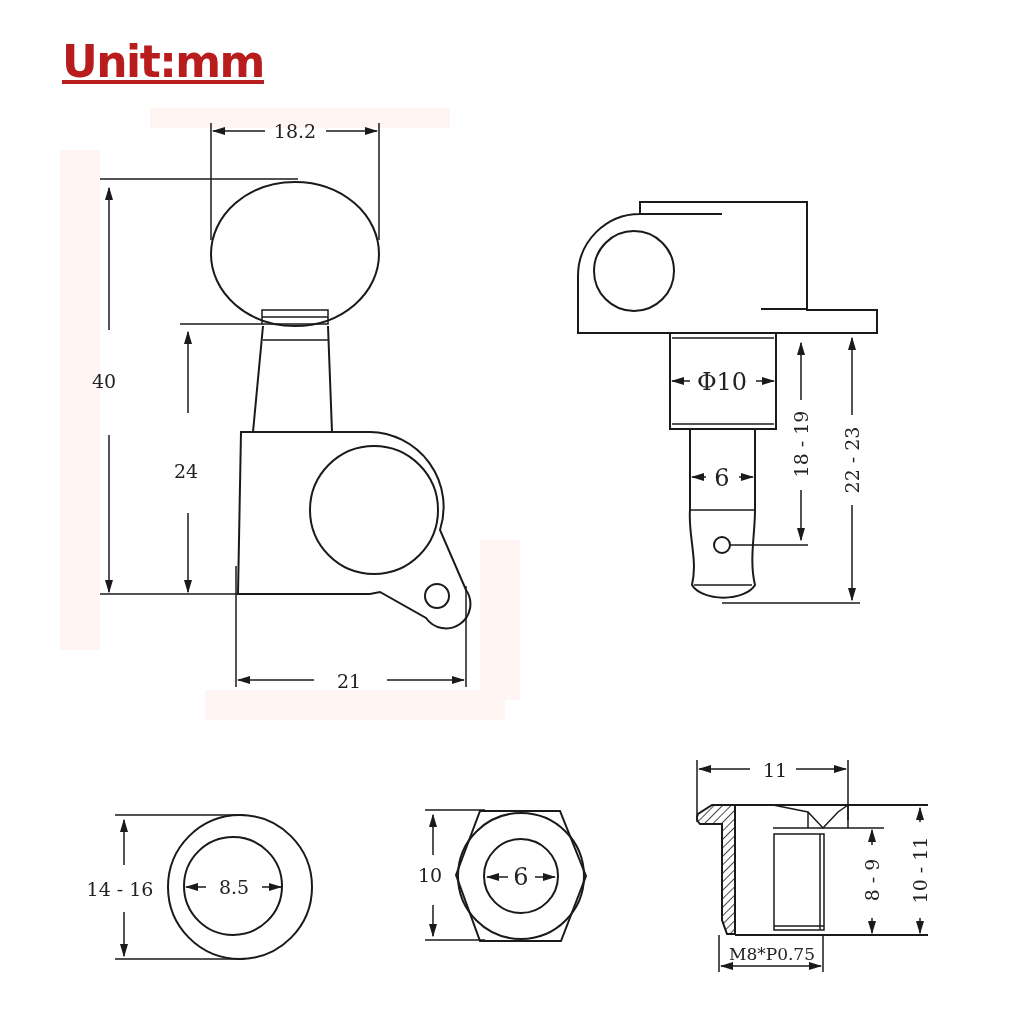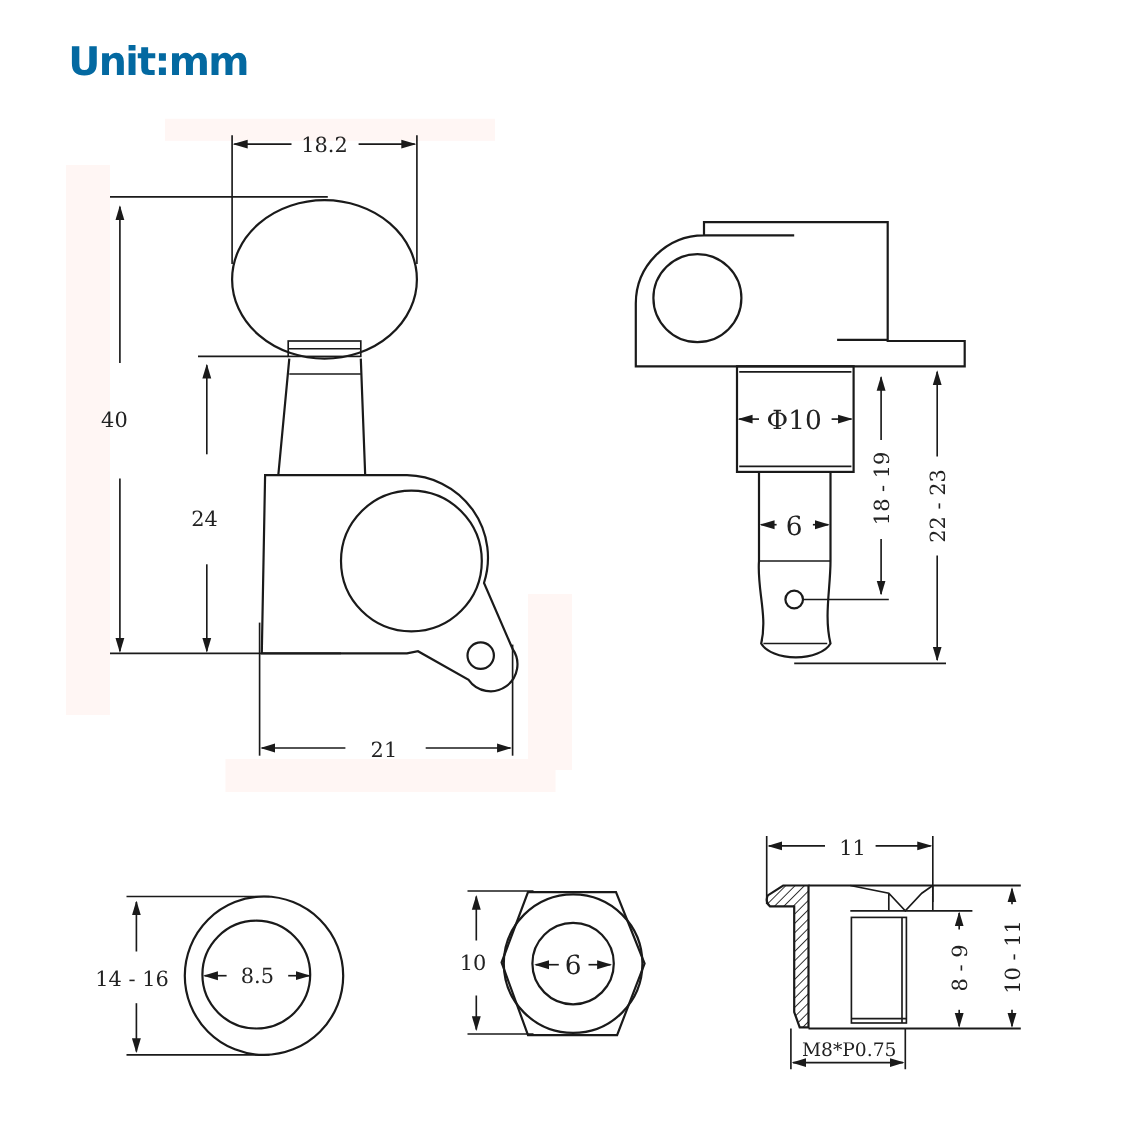--- a/index.html
+++ b/index.html
@@ -1,17 +1,17 @@
 <!DOCTYPE html>
 <html><head>
 <meta charset="utf-8">
 <style>
   html, body { margin:0; padding:0; background:#ffffff; }
   body { width:1024px; height:1024px; position:relative; overflow:hidden; font-family:"DejaVu Sans", sans-serif; }
-  .title { position:absolute; left:62px; top:36px; font-family:"DejaVu Sans", sans-serif; font-weight:bold; font-size:36px; letter-spacing:-1.5px; color:#0369a1; }
+  .title { position:absolute; left:62px; top:36px; font-family:"DejaVu Sans", sans-serif; font-weight:bold; font-size:44px; letter-spacing:-1.5px; color:#b91c1c;text-decoration:underline; }
   svg { position:absolute; left:0; top:0; }
   .dim { font-family:"DejaVu Serif", serif; font-size:19px; fill:#222; }
   .dimbig { font-family:"DejaVu Serif", serif; font-size:24px; fill:#222; }
   .ln { stroke:#1a1a1a; stroke-width:2; fill:none; }
   .lt { stroke:#1a1a1a; stroke-width:1.5; fill:none; }
   .bg { fill:#fff6f4; }
 </style>
 </head>
 <body>
 

